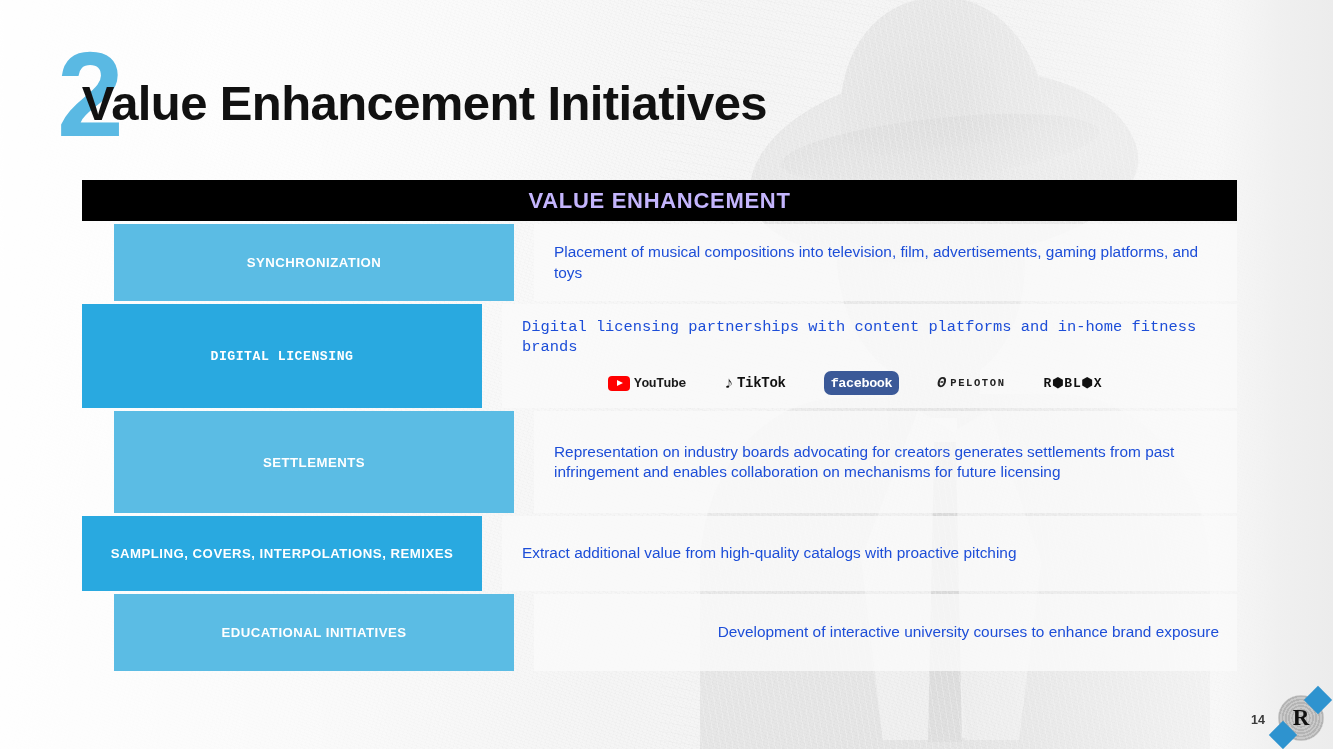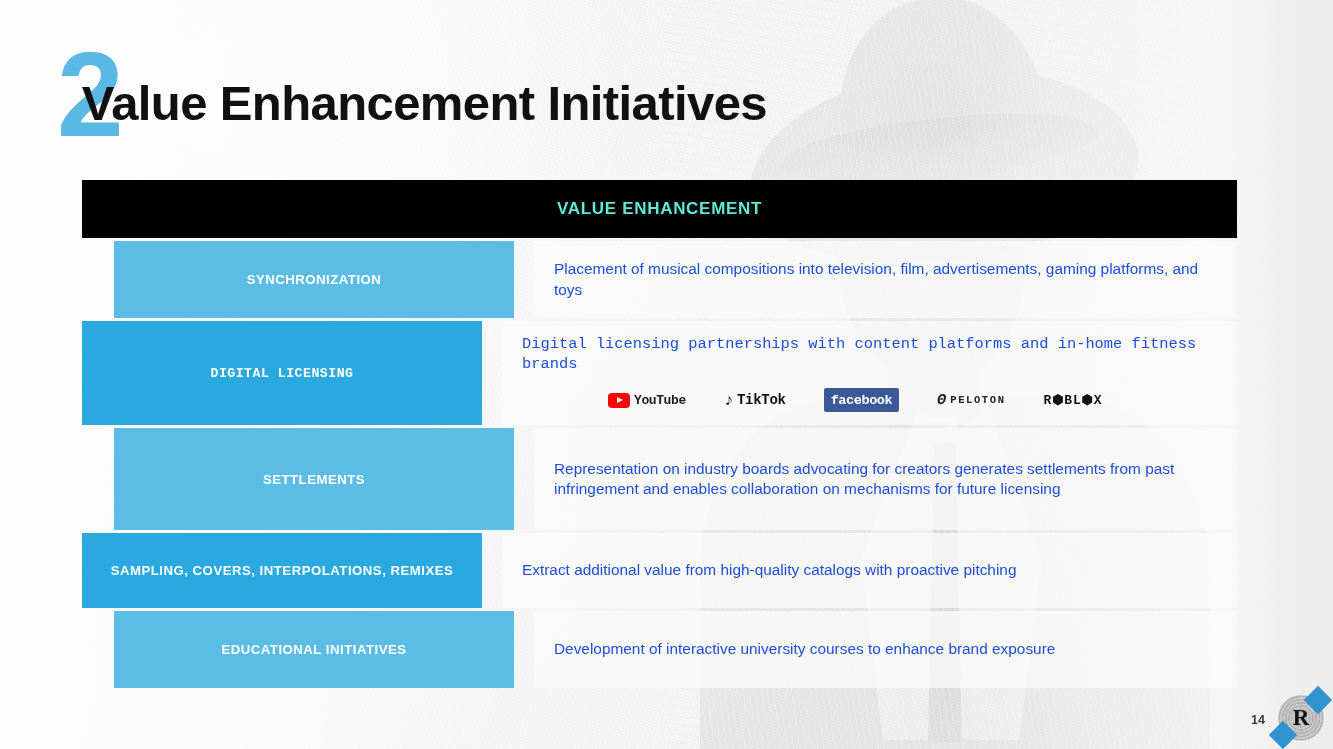--- a/index.html
+++ b/index.html
@@ -185,27 +185,27 @@
   }
 
   
   .vtable {
     position: absolute;
     left: 82px;
     top: 180px;
     width: 1155px;
   }
   .vt-header {
-    height: 58px;
+    height: 41px;
     background: #000000;
-    color: #5eead4;
+    color: #c4b5fd;
     display: flex;
     align-items: center;
     justify-content: center;
-    font-size: 17px;
+    font-size: 22px;
     font-weight: 700;
     letter-spacing: .7px;
   }
   .vt-row {
     display: flex;
     align-items: stretch;
     margin-top: 3px;
   }
   .vt-cat {
     width: 400px;
@@ -236,21 +236,21 @@
   .vt-desc p {
     margin: 0;
     font-size: 15.4px;
     line-height: 1.30;
     color: #1d4ed8;
   }
   .r1 .vt-cat, .r1 .vt-desc { height: 77px; }
   .r2 .vt-cat, .r2 .vt-desc { height: 104px; font-family: Liberation Mono, monospace; }
   .r3 .vt-cat, .r3 .vt-desc { height: 102px; }
   .r4 .vt-cat, .r4 .vt-desc { height: 75px; }
-  .r5 .vt-cat, .r5 .vt-desc { height: 77px; }
+  .r5 .vt-cat, .r5 .vt-desc { height: 77px; text-align: right; }
   .r2 .vt-desc { justify-content: flex-start; padding-top: 13px; }
 
   
   .logo-strip {
     display: flex;
     align-items: center;
     gap: 38px;
     margin-top: 16px;
     padding-left: 86px;
   }
@@ -273,21 +273,21 @@
   }
   .yt-word { font-size: 13px; font-weight: 700; color: #1b1b1b; letter-spacing: -.4px; }
 
   .lg-tiktok { gap: 3px; }
   .tt-note { font-size: 17px; line-height: 1; color: #111111; font-weight: 700; }
   .tt-word { font-size: 14px; font-weight: 700; color: #111111; letter-spacing: -.3px; }
 
   .fb-box {
     background: #3b5998;
     padding: 2.5px 7px 3.5px;
-    border-radius: 2px;
+    border-radius: 7px;
   }
   .fb-word { font-size: 13.5px; font-weight: 700; color: #ffffff; letter-spacing: -.4px; }
 
   .lg-peloton { gap: 4px; }
   .pl-mark {
     font-size: 15px; font-weight: 700; color: #222222;
     transform: skewX(-12deg);
     line-height: 1;
   }
   .pl-word { font-size: 10.5px; font-weight: 700; color: #222222; letter-spacing: 1.6px; }

